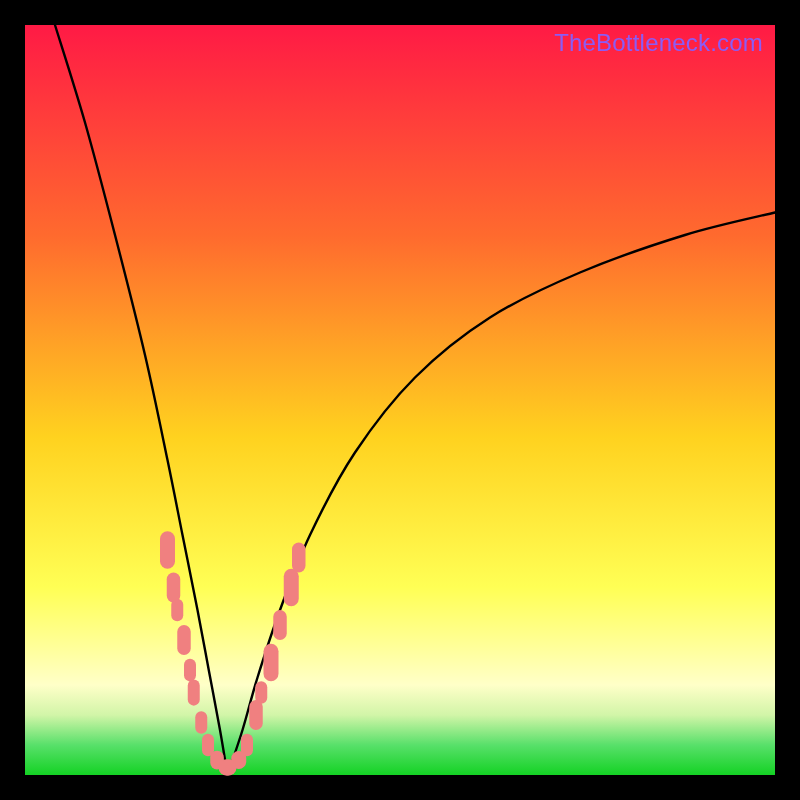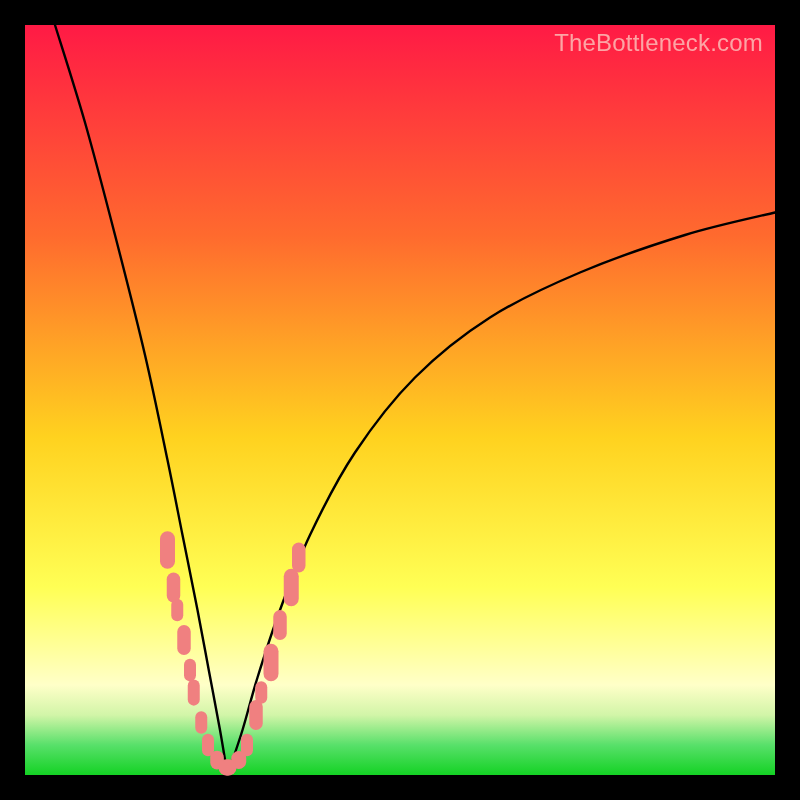--- a/index.html
+++ b/index.html
@@ -26,21 +26,21 @@
     
   }
   .gradient {
     position: absolute;
     left: 0; top: 0; right: 0; bottom: 0;
   }
   .watermark {
     position: absolute;
     top: 4px;
     right: 12px;
-    color: #fca5a5;
+    color: #8b5cf6;
     font-size: 24px;
     font-weight: 500;
     letter-spacing: 0.2px;
     user-select: none;
   }
   svg.curve {
     position: absolute;
     left: 0; top: 0;
     width: 750px; height: 750px;
     overflow: visible;

